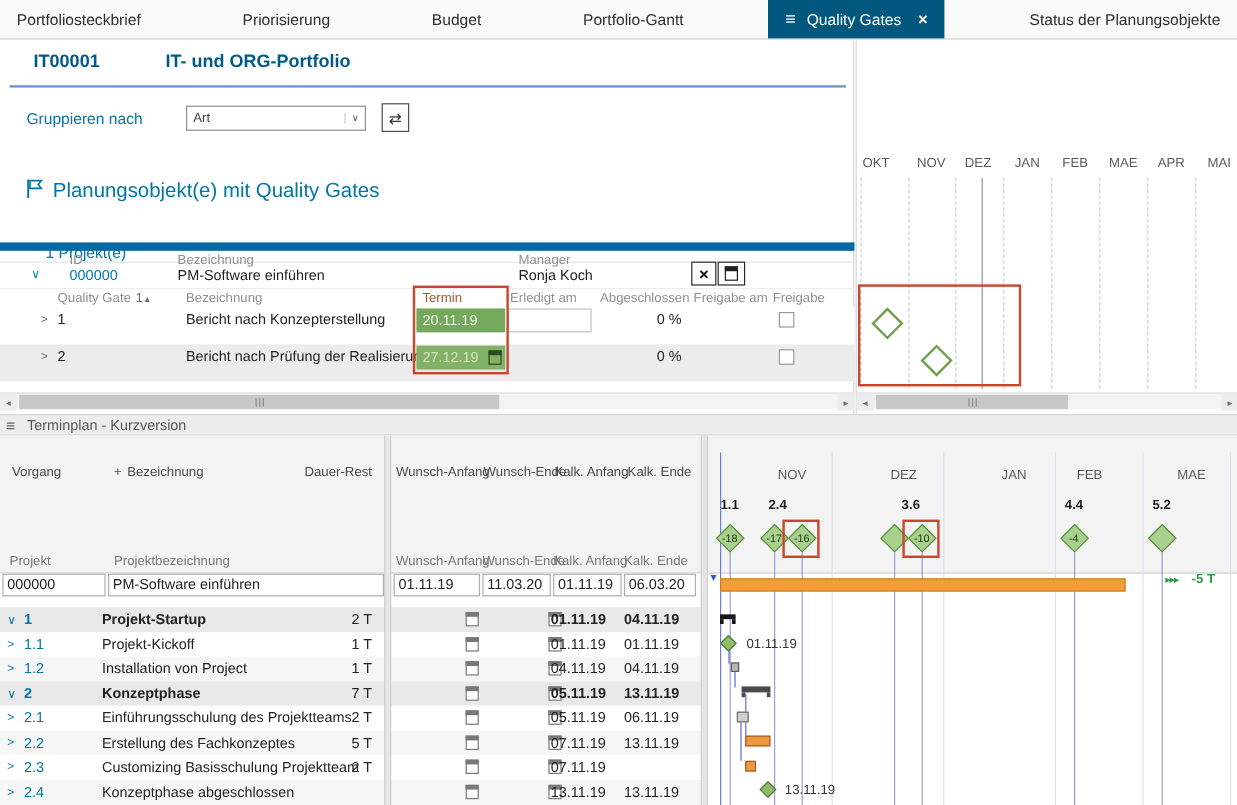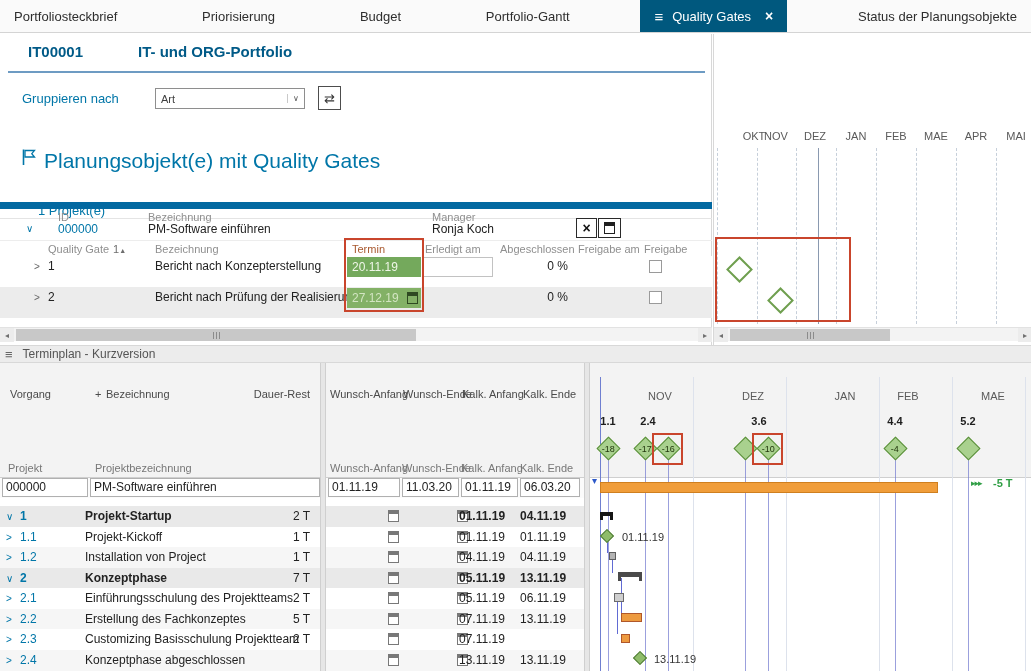--- a/index.html
+++ b/index.html
@@ -96,21 +96,21 @@
     <div class="abs" style="left:318px;top:52px;width:23px;height:24px;border:1px solid #4d4d4d;background:#fff;display:flex;align-items:center;justify-content:center;">
       <span style="font-size:13px;color:#333;">⇄</span>
     </div>
 
     <div class="abs" style="left:21px;top:114px;width:16px;height:18px;">
       <svg width="16" height="18" viewBox="0 0 16 18">
           <path d="M2.5 1.5 V17" stroke="#0076a8" stroke-width="1.6" fill="none"></path>
           <path d="M4 2.5 H13.5 L10.8 5.7 13.5 9 H4 Z" fill="none" stroke="#0076a8" stroke-width="1.3"></path>
         </svg>
     </div>
-    <div class="abs" style="left:44px;top:115px;font-size:21px;color:#0076a8;">Planungsobjekt(e) mit Quality Gates</div>
+    <div class="abs" style="left:44px;top:115px;font-size:17px;color:#0076a8;">Planungsobjekt(e) mit Quality Gates</div>
     <div class="abs" style="left:38px;top:149px;font-size:13px;color:#0076a8;margin-top:20px;">1 Projekt(e)</div>
 
     <div class="abs" style="left:0;top:168px;width:712px;height:17px;border-top:7px solid #0369a1;border-bottom:1px solid #e4e4e4;">
       <span class="hdr" style="left:58px;top:2px;">ID</span>
       <span class="hdr" style="left:148px;top:2px;">Bezeichnung</span>
       <span class="hdr" style="left:432px;top:2px;">Manager</span>
     </div>
 
     <div class="abs" style="left:0;top:185px;width:712px;height:20px;">
       <span class="exp" style="left:26px;top:4px;">∨</span>
@@ -165,21 +165,21 @@
       <span class="sb-thumb" style="left:16px;width:400px;">
           <i></i>
           <i></i>
           <i></i>
         </span>
       <span class="sb-btn" style="left:698px;">▸</span>
     </div>
   </div>
 
   <div class="panel" style="left:713px;top:34px;width:318px;height:311px;border-left:1px solid #d8d8d8;">
-    <span class="abs" style="left:24px;top:96px;width:32px;text-align:center;font-size:11px;color:#5a5a5a;">OKT</span>
+    <span class="abs" style="left:0;top:96px;width:32px;text-align:center;font-size:11px;color:#5a5a5a;">OKT</span>
     <span class="abs" style="left:46px;top:96px;width:32px;text-align:center;font-size:11px;color:#5a5a5a;">NOV</span>
     <span class="abs" style="left:85px;top:96px;width:32px;text-align:center;font-size:11px;color:#5a5a5a;">DEZ</span>
     <span class="abs" style="left:126px;top:96px;width:32px;text-align:center;font-size:11px;color:#5a5a5a;">JAN</span>
     <span class="abs" style="left:166px;top:96px;width:32px;text-align:center;font-size:11px;color:#5a5a5a;">FEB</span>
     <span class="abs" style="left:206px;top:96px;width:32px;text-align:center;font-size:11px;color:#5a5a5a;">MAE</span>
     <span class="abs" style="left:246px;top:96px;width:32px;text-align:center;font-size:11px;color:#5a5a5a;">APR</span>
     <span class="abs" style="left:286px;top:96px;width:32px;text-align:center;font-size:11px;color:#5a5a5a;">MAI</span>
 
     <div class="dline" style="left:3px;top:114px;height:176px;"></div>
     <div class="dline" style="left:43px;top:114px;height:176px;"></div>

